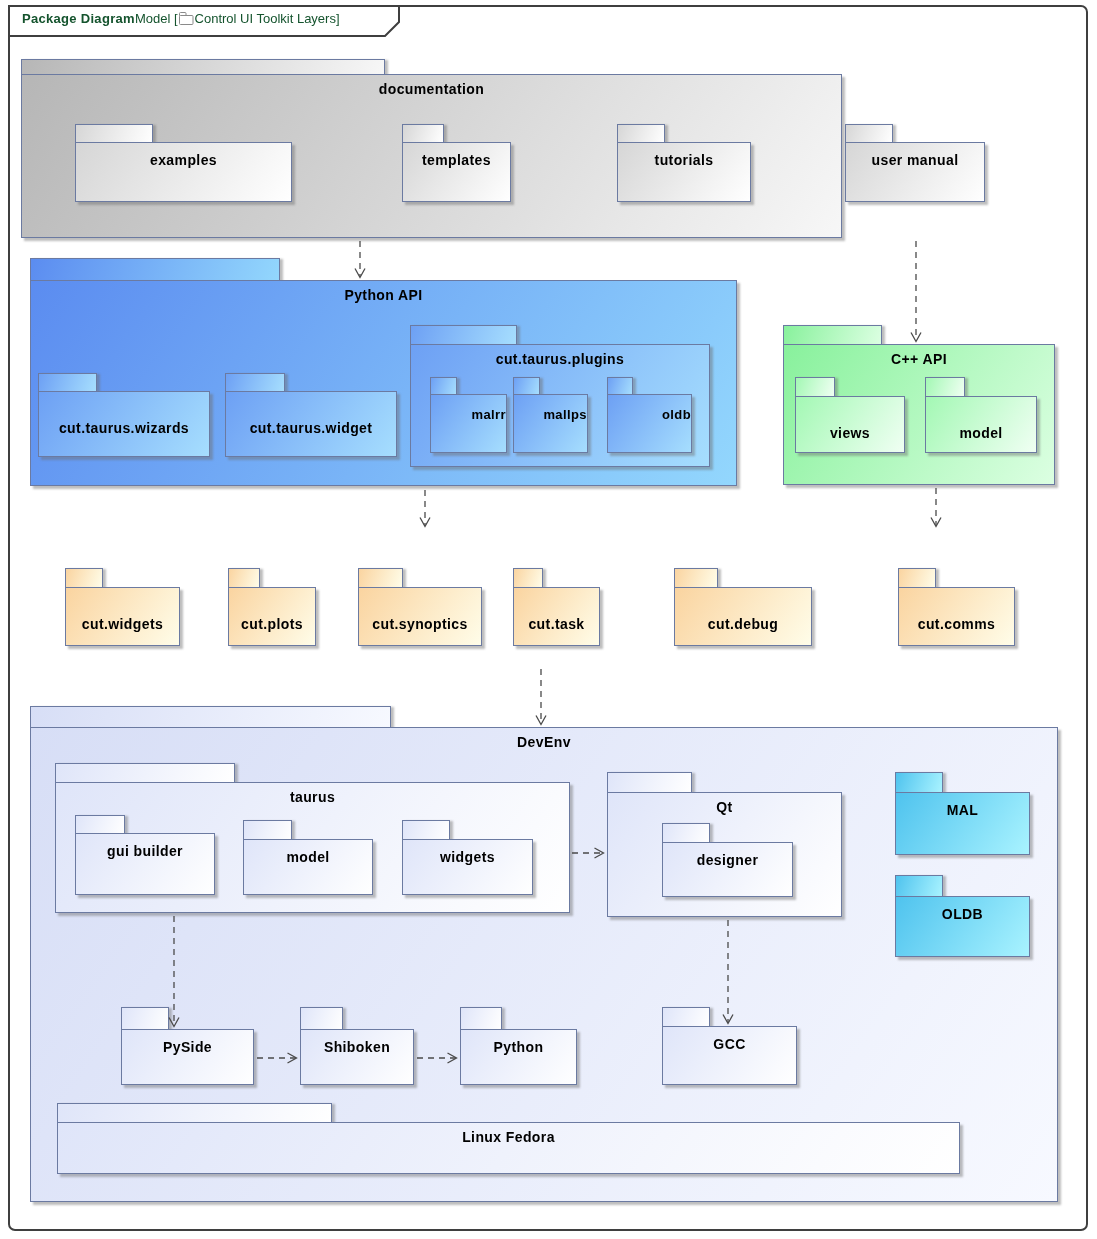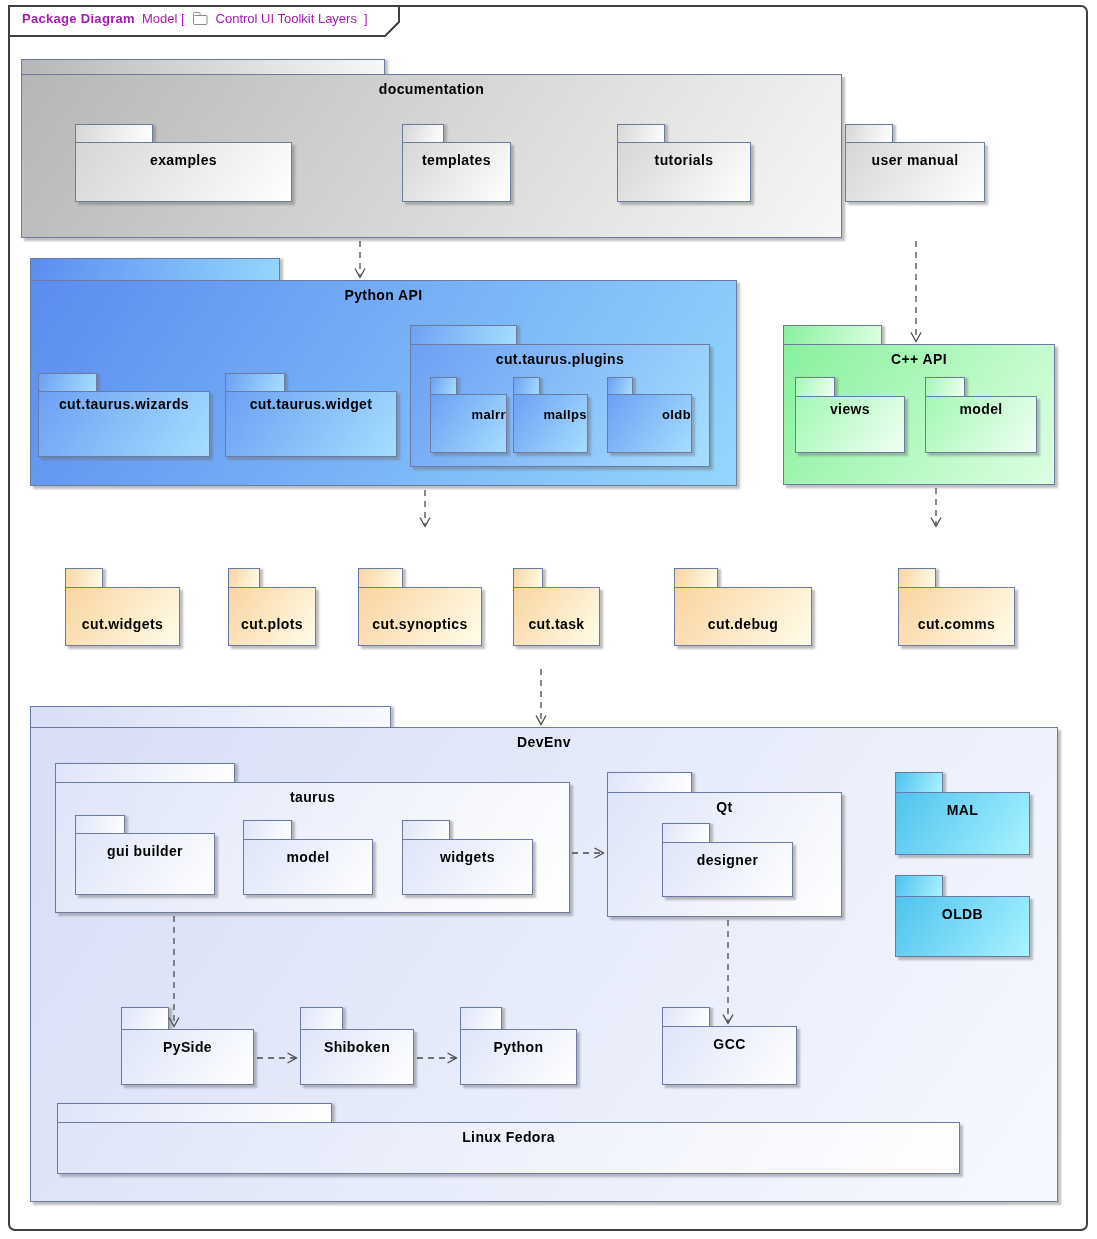--- a/index.html
+++ b/index.html
@@ -2,40 +2,40 @@
 <html style="--documentation-1: #b6b6b6; --documentation-2: #f7f7f7; --documentation_child-1: #d6d6d6; --documentation_child-2: #ffffff; --python_api-1: #5b8cf0; --python_api-2: #93d7fd; --python_child-1: #6da0f4; --python_child-2: #a6defe; --cpp_api-1: #88f19c; --cpp_api-2: #dcffe2; --cpp_child-1: #a3f8b4; --cpp_child-2: #f0fff3; --common_api-1: #f9c78b; --common_api-2: #fffbd8; --common_child-1: #fad4a0; --common_child-2: #fffde9; --devenv-1: #d7def6; --devenv-2: #f7f9ff; --devenv_child-1: #dfe5f9; --devenv_child-2: #ffffff; --mal_oldb-1: #4fc3ee; --mal_oldb-2: #a9f3ff; --package_border: #6b7aa1; --edge: #4a4a4a;"><head>
 <meta charset="utf-8">
 <style>
   html,body{margin:0;padding:0;background:#fff;}
   #canvas{position:relative;width:1097px;height:1239px;background:#ffffff;overflow:hidden;
           font-family:"Liberation Sans",sans-serif;}
   
   .frame{position:absolute;left:8px;top:5px;width:1080px;height:1226px;
          border:2px solid #3f3f3f;border-radius:7px;box-sizing:border-box;background:#fff;}
   .header-shape{position:absolute;left:8px;top:5px;z-index:5;}
-  .header-text{position:absolute;left:22px;top:11px;z-index:6;font-size:13px;color:#a21caf;
-               display:flex;align-items:center;gap:7px;white-space:nowrap;}
+  .header-text{position:absolute;left:22px;top:11px;z-index:6;font-size:13px;color:#14532d;
+               display:flex;align-items:center;white-space:nowrap;}
   .ht-bold{font-weight:bold;letter-spacing:.3px;}
   .pkg-icon rect{fill:#ffffff;stroke:#8a8a8a;stroke-width:1;}
   
   .pkg{position:absolute;box-sizing:border-box;}
   .pkg::before{content:"";position:absolute;left:0;top:0;width:var(--tw);height:var(--th);
                background:linear-gradient(110deg,var(--g1),var(--g2));
                border:1px solid var(--package_border,#6b7aa1);
                box-shadow:3px 1px 2px rgba(110,110,110,.45);box-sizing:border-box;}
   .pbody{position:absolute;left:0;top:calc(var(--th) - 1px);width:100%;
          height:calc(100% - var(--th) + 1px);
          background:linear-gradient(125deg,var(--g1),var(--g2));
          border:1px solid var(--package_border,#6b7aa1);
          box-shadow:3px 3px 2px rgba(110,110,110,.45);box-sizing:border-box;}
   .plabel{display:block;width:100%;text-align:center;font-weight:bold;color:#000;
           letter-spacing:.4px;font-size:14px;}
   .tl{padding-top:6px;}
   .ml{padding-top:9px;}
-  .ml2{padding-top:4px;}
+  .ml2{padding-top:28px;}
   .ml3{padding-top:28px;}
   .sm{padding-top:12px;font-size:13px;text-align:right;}
   
   .c-doc {--g1:var(--documentation-1);--g2:var(--documentation-2);}
   .c-docc{--g1:var(--documentation_child-1);--g2:var(--documentation_child-2);}
   .c-py  {--g1:var(--python_api-1);--g2:var(--python_api-2);}
   .c-pyc {--g1:var(--python_child-1);--g2:var(--python_child-2);}
   .c-cpp {--g1:var(--cpp_api-1);--g2:var(--cpp_api-2);}
   .c-cppc{--g1:var(--cpp_child-1);--g2:var(--cpp_child-2);}
   .c-com {--g1:var(--common_api-1);--g2:var(--common_api-2);}

